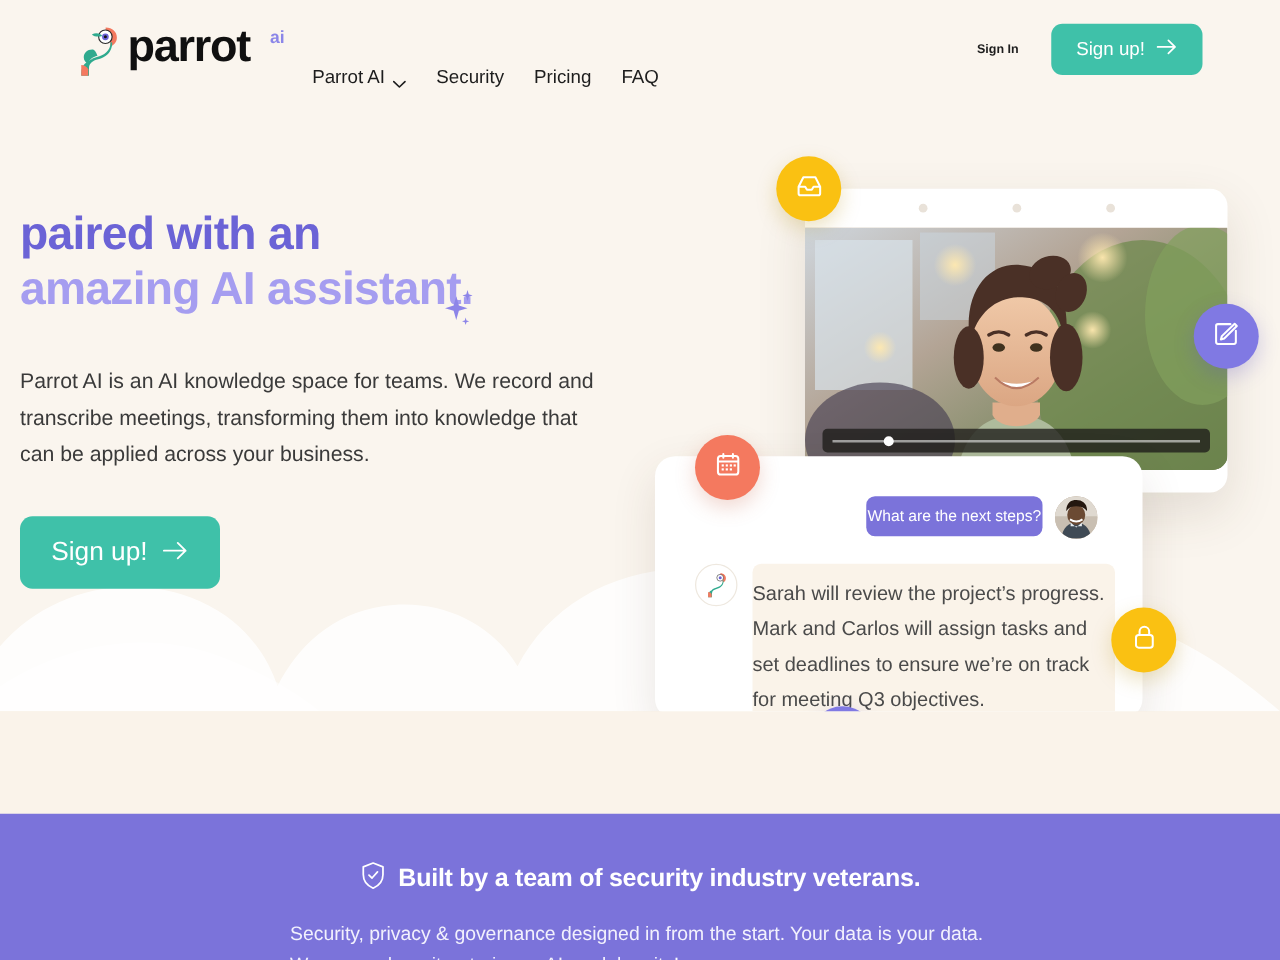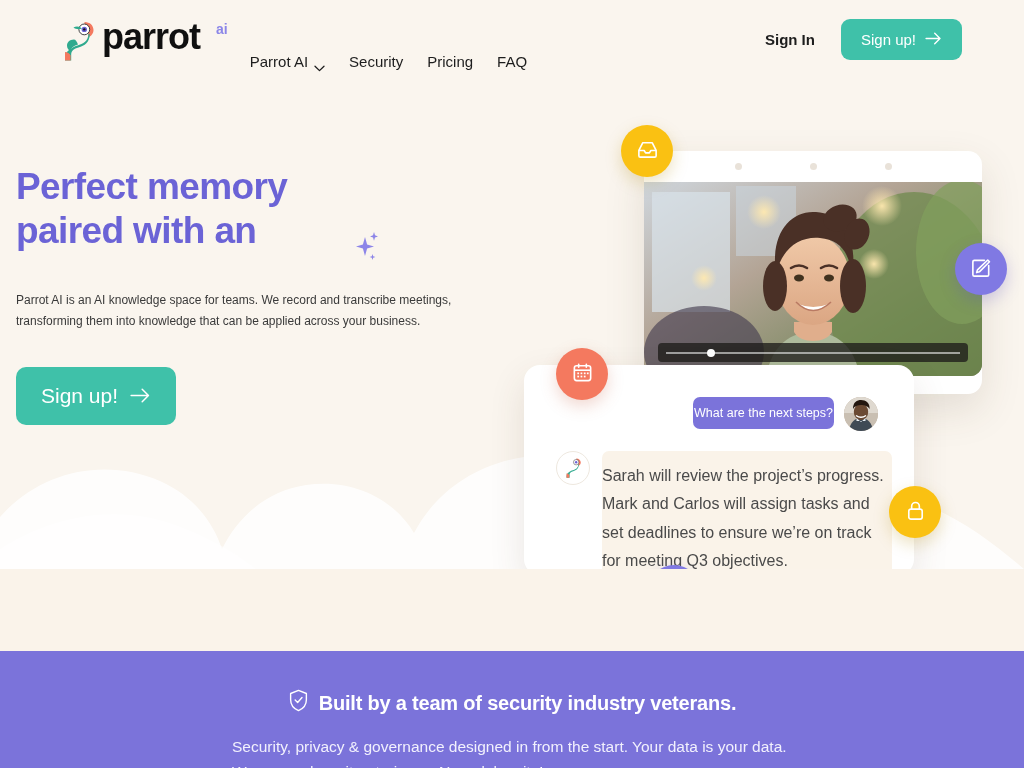--- a/index.html
+++ b/index.html
@@ -28,34 +28,34 @@
   .logo-block { display:flex; align-items:flex-start; margin-left:62px; }
   .logo-mark { width:34px; height:44px; margin-top:4px; }
   .logo-word { font-size:36px; font-weight:700; color:#101010; letter-spacing:-1.0px; line-height:44px; margin-left:6px; font-family:"Liberation Sans", sans-serif; }
   .logo-ai { font-size:14px; color:#8b86e8; font-weight:600; margin-left:16px; margin-top:6px; }
 
   .nav-links { display:flex; align-items:center; margin-left:22px; gap:24px; }
   .nav-link { font-size:15px; color:#1d1d1d; cursor:pointer; display:flex; align-items:center; gap:6px; white-space:nowrap;margin-top:45px; }
   .chev { display:inline-block; width:11px; height:7px; }
 
   .nav-right { margin-left:auto; display:flex; align-items:center; gap:26px; margin-right:62px; }
-  .signin { font-size:15px; font-weight:700; color:#1d1d1d; cursor:pointer; }
+  .signin { font-size:10px; font-weight:700; color:#1d1d1d; cursor:pointer; }
   .btn-teal {
     background:#3fc1a9; color:#ffffff; border:none; border-radius:9px;
     font-size:15px; padding:12px 20px; cursor:pointer;
     display:flex; align-items:center; gap:9px; font-family:"Liberation Sans", sans-serif;
   }
 
   
   .hero-left { position:absolute; left:16px; top:165px; width:520px; z-index:20; }
   .headline { font-size:37px; font-weight:700; line-height:1.18; letter-spacing:-0.6px; }
   .hl-1, .hl-2 { color:#6b63d6; display:block; }
   .hl-3 { color:#a59df0; display:block; position:relative; }
   .sparkle { position:absolute; left:334px; top:66px; width:30px; height:36px; }
-  .subcopy { margin-top:38px; font-size:12px; line-height:1.72; color:#3a3a3a; width:460px; }
+  .subcopy { margin-top:38px; font-size:17px; line-height:1.72; color:#3a3a3a; width:460px; }
   .hero-cta { margin-top:35px; }
   .btn-teal-lg {
     background:#3fc1a9; color:#fff; border:none; border-radius:10px;
     font-size:21px; padding:17px 25px; cursor:pointer;
     display:inline-flex; align-items:center; gap:12px; font-family:"Liberation Sans", sans-serif;
   }
 
   
   .art { position:absolute; left:500px; top:110px; width:524px; height:520px; z-index:25; }
 
@@ -170,22 +170,22 @@
             <svg viewBox="0 0 18 14" width="17" height="13" aria-hidden="true">
                 <path d="M1 7 L16 7 M10.3 1.4 L16 7 L10.3 12.6" fill="none" stroke="#fff" stroke-width="1.5" stroke-linecap="round" stroke-linejoin="round"></path>
               </svg>
           </span>
         </button>
       </div>
     </div>
 
     <div class="hero-left">
       <h1 class="headline">
-        <span class="hl-1">Perfect memory</span>
         <span class="hl-2">paired with an</span>
+        <span class="hl-3">amazing AI assistant.</span>
       </h1>
       <span class="sparkle">
         <svg viewBox="0 0 30 36" width="30" height="36" aria-hidden="true">
           <path d="M15 6 L17.1 13.4 L24 15.5 L17.1 17.6 L15 25 L12.9 17.6 L6 15.5 L12.9 13.4 Z" fill="#8d85e8"></path>
           <path d="M24 1 L25 4.3 L28 5.4 L25 6.5 L24 9.8 L23 6.5 L20 5.4 L23 4.3 Z" fill="#8d85e8"></path>
           <path d="M22.5 23 L23.2 25.3 L25.4 26 L23.2 26.7 L22.5 29 L21.8 26.7 L19.6 26 L21.8 25.3 Z" fill="#8d85e8"></path>
         </svg>
       </span>
       <p class="subcopy">Parrot AI is an AI knowledge space for teams. We record and transcribe meetings, transforming them into knowledge that can be applied across your business.</p>
       <div class="hero-cta">

